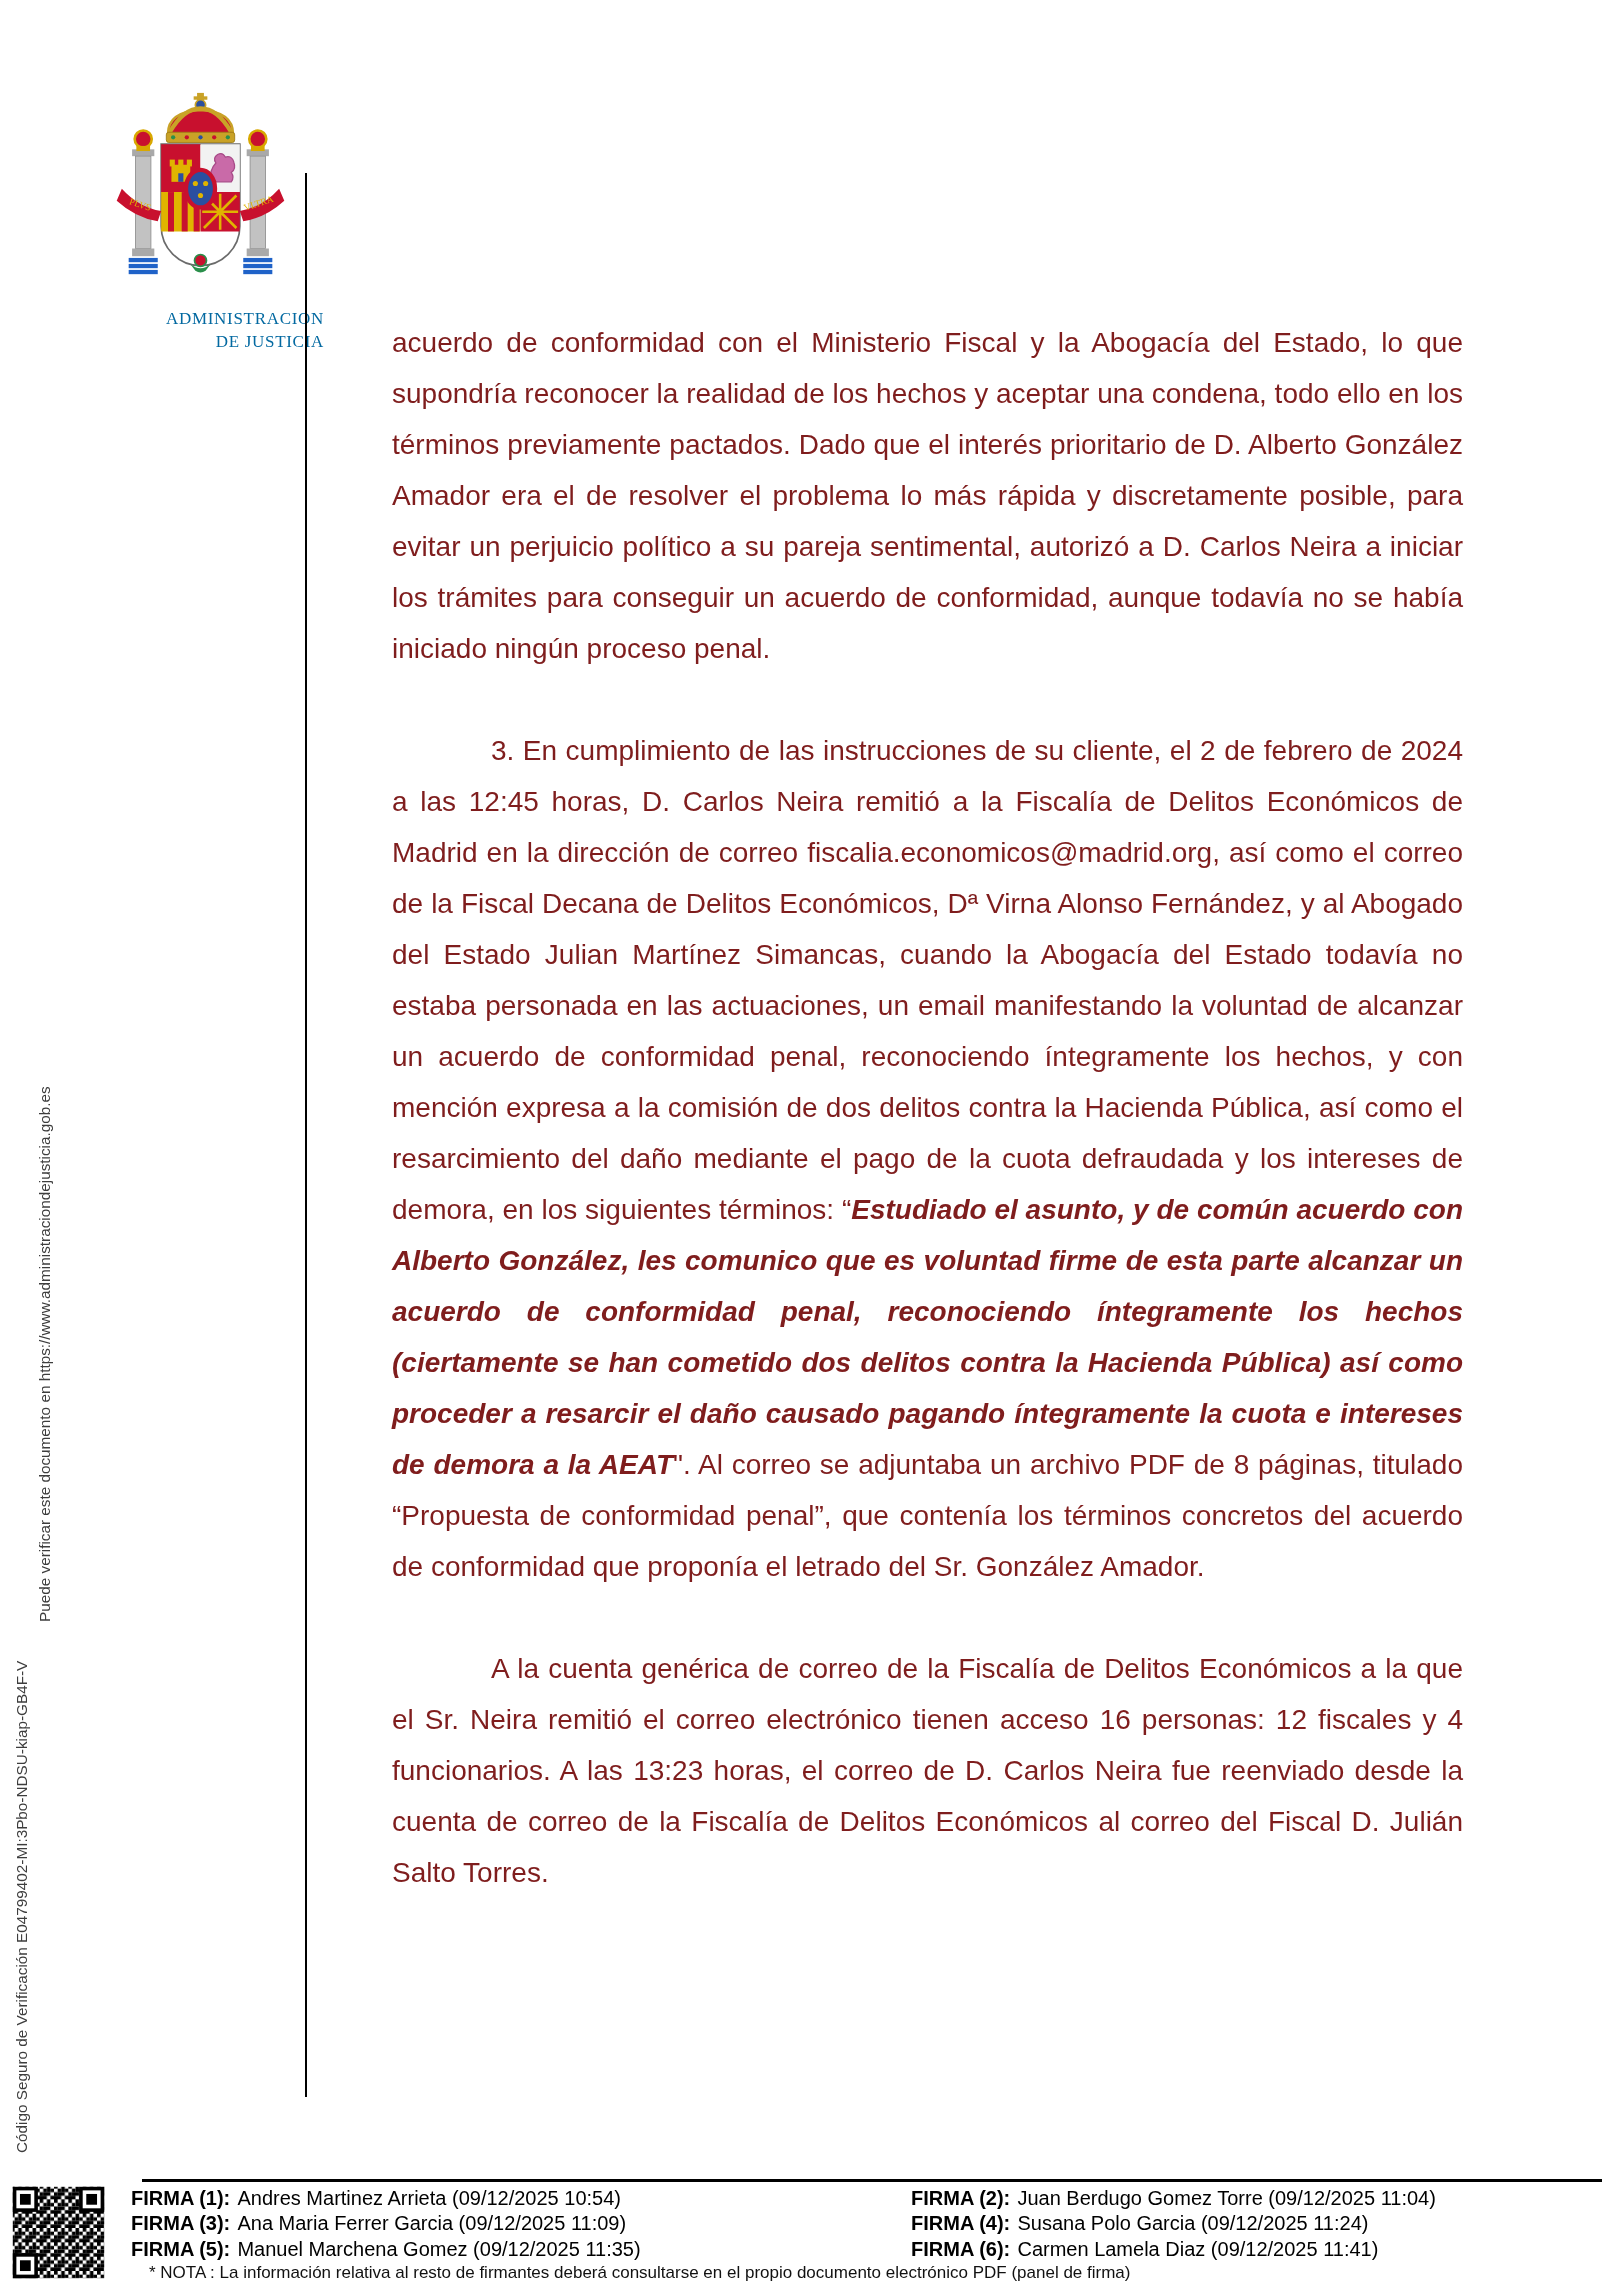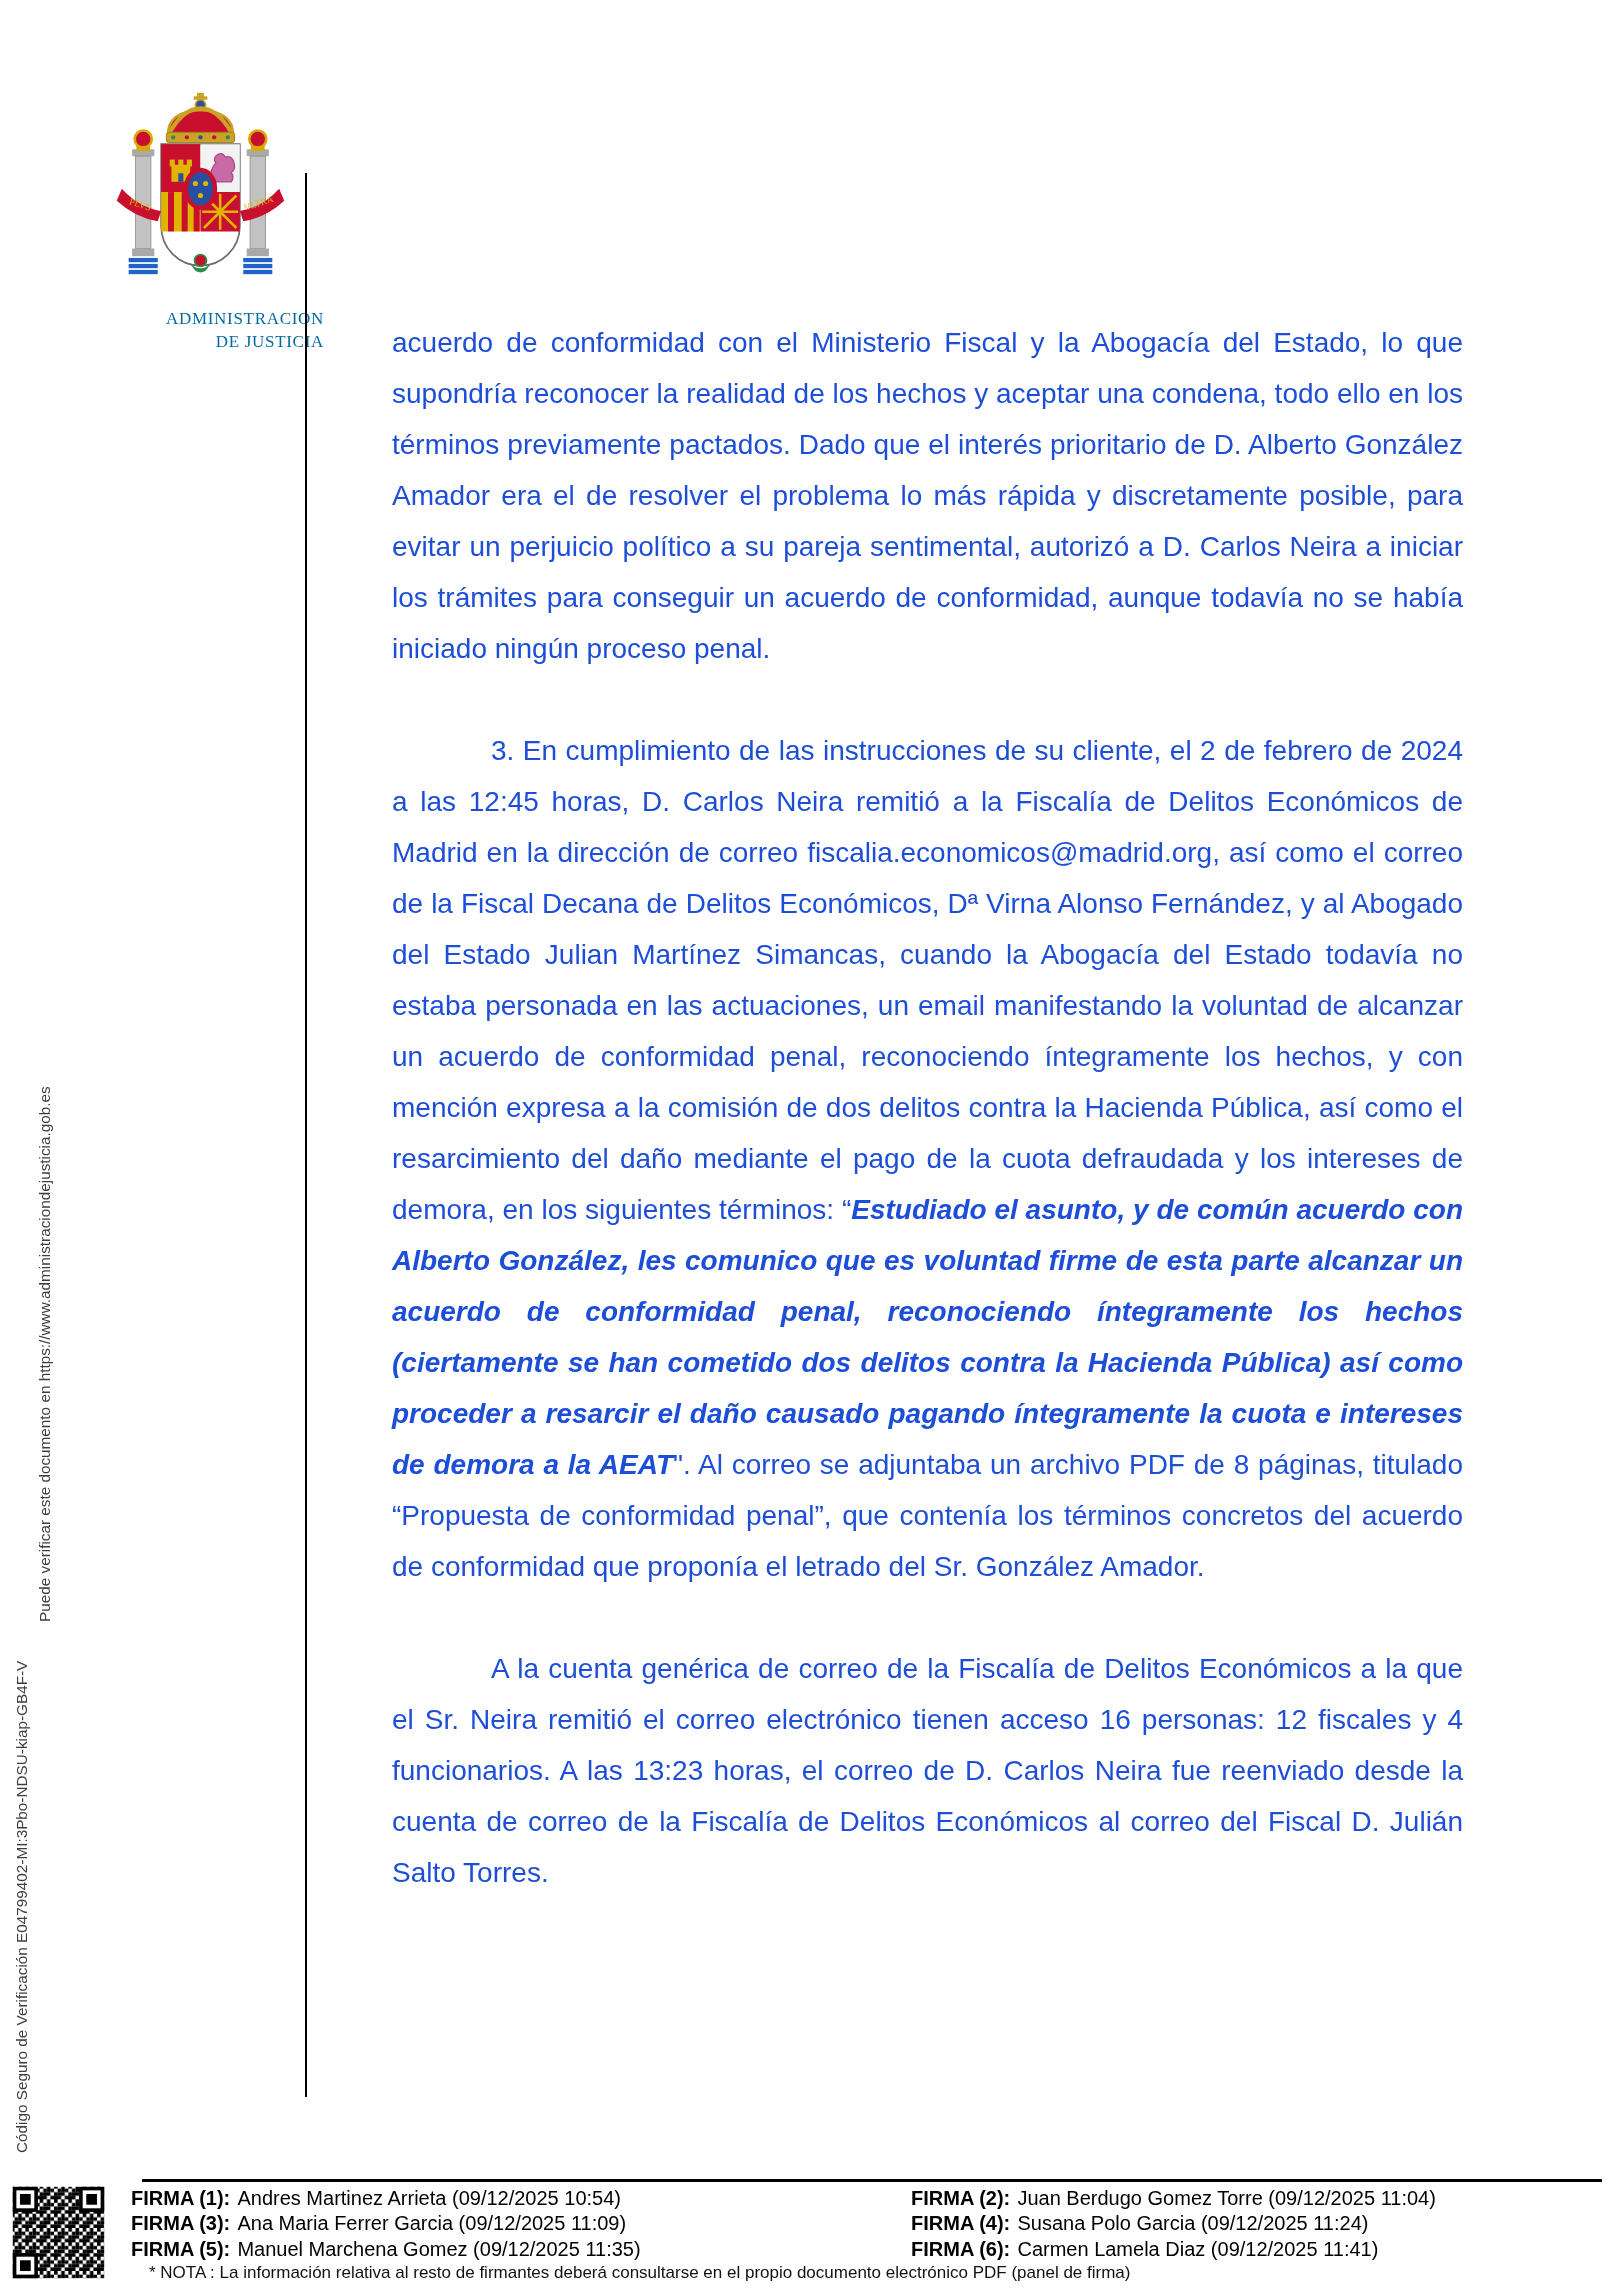--- a/index.html
+++ b/index.html
@@ -12,21 +12,21 @@
     font-family:"Liberation Serif",serif;font-size:17px;line-height:23.4px;letter-spacing:0.7px;color:#0369a1;}
   .divider{position:absolute;left:305px;top:173px;width:1.8px;height:1924px;background:#000;}
 
   
   .case-header{position:absolute;left:392px;top:174px;width:1059px;text-align:right;
     font-size:27px;color:#111;}
   .page-number{position:absolute;left:392px;top:2063px;width:1071px;text-align:right;font-size:28px;}
 
   
   .body-text{position:absolute;left:392px;top:317px;width:1071px;
-    font-size:28px;line-height:51px;text-align:justify;color:#1d4ed8;}
+    font-size:28px;line-height:51px;text-align:justify;color:#7f1d1d;}
   .body-text p{margin:0;}
   .body-text p + p{margin-top:51px;}
   .body-text p.indent{text-indent:99px;}
   .it{font-style:italic;font-weight:bold;}
 
   
   .strip-text{position:absolute;font-size:15.3px;color:#3d3d3d;white-space:nowrap;
     transform:rotate(-90deg);transform-origin:0 0;}
   .strip-verify{left:36px;top:1622px;}
   .strip-code{left:12.6px;top:2153px;}

